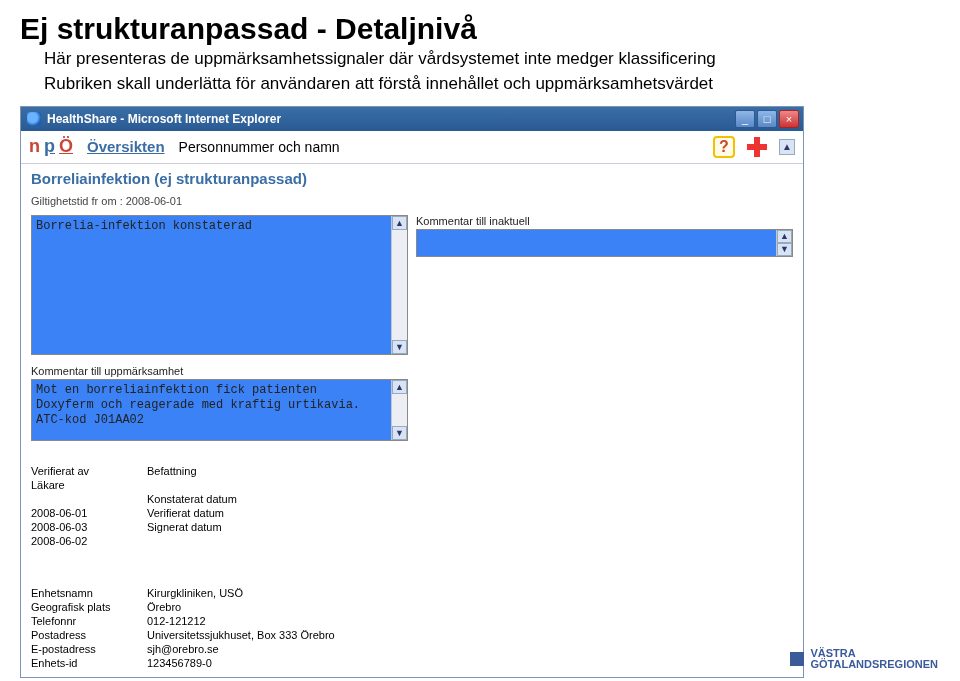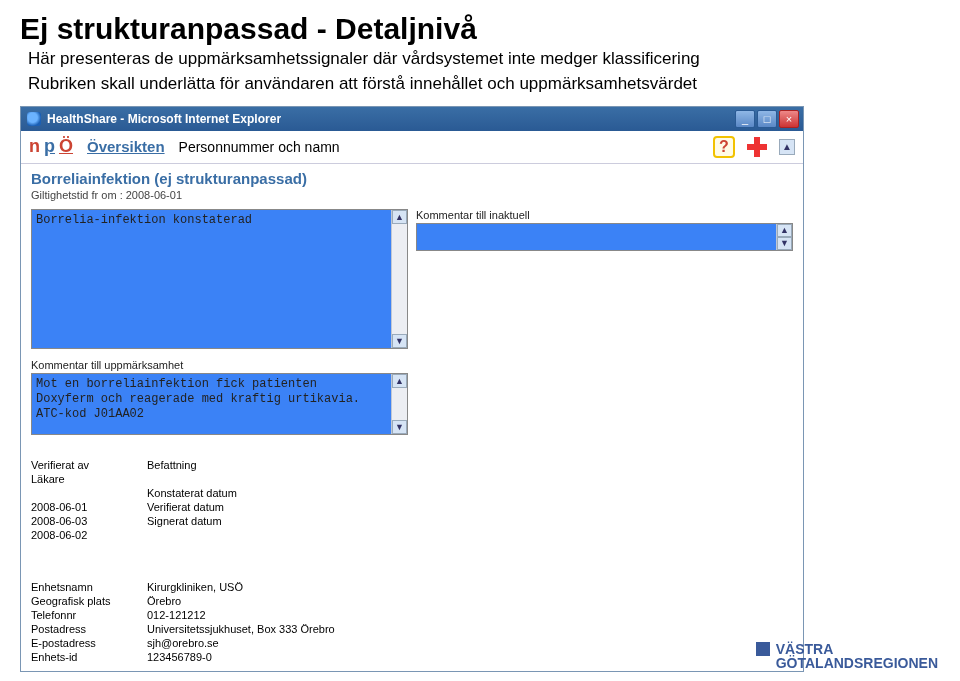--- a/index.html
+++ b/index.html
@@ -11,21 +11,21 @@
     position: relative;
   }
   .slide-title {
     font-size: 30px;
     font-weight: bold;
     margin: 12px 20px 0 20px;
     color: #000;
   }
   .slide-text {
     font-size: 17px;
-    margin: 2px 20px 2px 28px;
+    margin: 2px 20px 2px 44px;
     color: #000;
     line-height: 1.35;
   }
   .browser {
     margin: 10px 20px 0 20px;
     border: 1px solid #7a96b4;
     width: 784px;
     background: #fff;
   }
   .titlebar {
@@ -97,21 +97,21 @@
   .emergency-icon::before { left:9px; top:2px; width:6px; height:20px; }
   .emergency-icon::after  { top:9px; left:2px; width:20px; height:6px; }
   .scroll-up {
     width:16px; height:16px; background:#d6e4f5; border:1px solid #9ab;
     display:flex; align-items:center; justify-content:center; font-size:10px; color:#336;
   }
   .section-head {
     padding: 6px 10px 2px 10px;
   }
   .diag-title { color:#3a6ea5; font-weight:bold; font-size:15px; }
-  .validity { font-size:11px; color:#444; margin-top:2px; }
+  .validity { font-size:11px; color:#444; margin-top:8px; }
   .row2 {
     display:flex; gap:8px; padding: 6px 10px 4px 10px; align-items:flex-start;
   }
   .field-col { flex:1; display:flex; flex-direction:column; }
   .field-label { font-size:11px; color:#222; margin-bottom:2px; }
   .ta-wrap { position:relative; border:1px solid #888; background:#3b82f6; display:flex; }
   .ta {
     flex:1; padding:3px 4px; font-family: "Courier New", monospace; font-size:12px;
     line-height:1.25; color:#222; white-space:pre; overflow:hidden;
   }
@@ -123,22 +123,22 @@
   .big-ta { height:140px; }
   .sm-ta { height:28px; }
   .mid-ta { height:62px; }
   .spacer { height: 14px; }
   .meta {
     display:flex; gap:40px; padding: 6px 10px 8px 10px; font-size:11px;flex-direction:column;
   }
   .meta-col { display:grid; grid-template-columns: 110px 200px; row-gap:2px; column-gap:6px; }
   .bottom-logo {
     position:absolute; right:22px; bottom:10px;
-    display:flex; gap:6px;
-    color:#3a5a9a; font-size:14px; font-weight:bold;
+    display:flex; align-items:center; gap:6px;
+    color:#3a5a9a; font-size:11px; font-weight:bold;
   }
   .bl-sq { width:14px; height:14px; background:#3a5a9a; }
   .bl-tx { line-height:1.05; }
 </style>
 </head>
 <body>
 
 <h1 class="slide-title">Ej strukturanpassad - Detaljnivå</h1>
 <p class="slide-text">Här presenteras de uppmärksamhetssignaler där vårdsystemet inte medger klassificering</p>
 <p class="slide-text">Rubriken skall underlätta för användaren att förstå innehållet och uppmärksamhetsvärdet</p>

